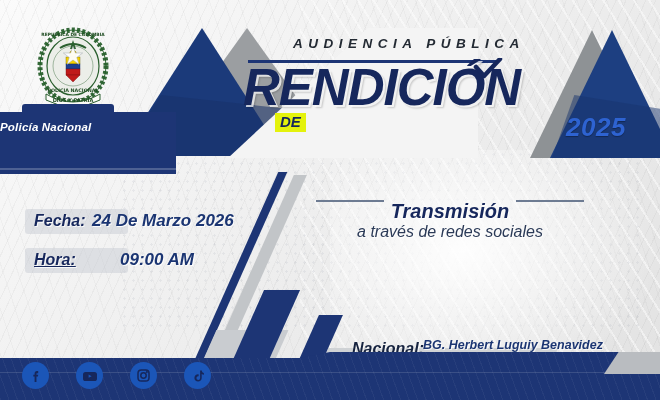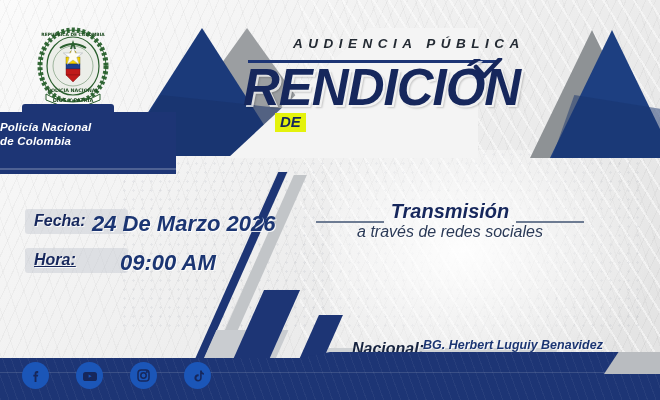--- a/index.html
+++ b/index.html
@@ -137,36 +137,36 @@
   
   .lblchip{
     position:absolute;background:rgba(195,200,208,.45);
     padding:3px 20px 4px 9px;border-radius:3px;
     font-size:16px;font-weight:bold;font-style:italic;color:#16275c;
     text-shadow:1px 1px 0 rgba(255,255,255,.8);
   }
   .chip-fecha{left:25px;top:209px;width:74px;}
   .chip-hora{left:25px;top:248px;width:74px;text-decoration:underline;}
   .val{
-    position:absolute;font-size:22px;font-weight:bold;font-style:italic;
+    position:absolute;font-size:17px;font-weight:bold;font-style:italic;
     color:#1b3572;text-shadow:1px 1px 0 rgba(255,255,255,.85);
   }
   .val-fecha{left:92px;top:211px;}
   .val-hora{left:120px;top:250px;text-align:right;}
   
   .slash{position:absolute;transform:skewX(-24deg);}
   .sl-gray1{left:252px;top:175px;width:13px;height:188px;background:#c2c5c8;}
   .sl-navy1{left:236px;top:172px;width:9px;height:190px;background:#1d3575;}
   .sl-navy2{left:240px;top:290px;width:36px;height:108px;background:#1d3575;}
   .sl-gray2{left:208px;top:330px;width:72px;height:38px;background:#c9ccd0;}
   .sl-navy3{left:300px;top:315px;width:24px;height:85px;background:#1d3575;}
   .sl-gray3{left:322px;top:348px;width:230px;height:28px;background:#cfd2d5;}
   
   .trans-wrap{position:absolute;left:300px;top:200px;width:300px;text-align:center;}
-  .trans-row{display:flex;align-items:flex-end;justify-content:center;gap:7px;}
+  .trans-row{display:flex;align-items:flex-start;justify-content:center;gap:7px;}
   .trans-line{height:2px;background:#6d7b92;flex:0 0 68px;}
   .trans{
     font-size:20px;font-weight:bold;font-style:italic;color:#16275c;
     text-shadow:1px 1px 0 rgba(255,255,255,.8);
   }
   .trans-sub{
     margin-top:0;font-size:16px;font-style:italic;color:#2b3a57;
     text-shadow:1px 1px 0 rgba(255,255,255,.8);
   }
   
@@ -222,20 +222,21 @@
   <div class="glow"></div>
 
   <div class="tri-gray-l"></div>
   <div class="tri-navy-l"></div>
   <div class="tri-navy-l-dk"></div>
   <div class="wedge-white"></div>
 
   <div class="tri-gray-r"></div>
   <div class="tri-navy-r"></div>
   <div class="tri-navy-r-dk"></div>
+  <div class="year">2025</div>
 
   <div class="emblem">
     <svg width="74" height="86" viewBox="0 0 74 86">
       <ellipse cx="37" cy="42" rx="33" ry="36" fill="#f2f2f0" stroke="#2f6b33" stroke-width="1"></ellipse>
       <ellipse cx="37" cy="42" rx="33" ry="36" fill="none" stroke="#245c28" stroke-width="5" stroke-dasharray="3 2.2" opacity=".92"></ellipse>
       <ellipse cx="37" cy="42" rx="26" ry="29" fill="#eceee9" stroke="#2a5f2e" stroke-width="1.2"></ellipse>
       <circle cx="37" cy="30" r="3.4" fill="#f7d200" stroke="#7a6a00" stroke-width=".5"></circle>
       <path d="M37 16 L40 25 L34 25 Z" fill="#2a5f2e"></path>
       <path d="M24 24 Q37 16 50 24" fill="none" stroke="#2a5f2e" stroke-width="2"></path>
       <g>
@@ -251,21 +252,20 @@
       <path d="M10 70 Q37 86 64 70 L64 76 Q37 90 10 76 Z" fill="#fbfbf8" stroke="#2a5f2e" stroke-width="1"></path>
       <text x="37" y="78" font-family="DejaVu Sans, sans-serif" font-size="5" fill="#1f4d22" text-anchor="middle" font-weight="bold">DIOS Y PATRIA</text>
     </svg>
   </div>
 
   <div class="band-notch"></div>
   <div class="band"></div>
   <div class="band-line"></div>
   <div class="band-txt">
     <div>Policía Nacional</div>
-    <div>de Colombia</div>
   </div>
 
   <div class="audiencia">AUDIENCIA PÚBLICA</div>
   <div class="rule-top"></div>
   <div class="rendicion">RENDICIÓN</div>
   <div class="check">
     <svg width="30" height="22" viewBox="0 0 30 22">
       <path d="M3 9 L11 18 L27 1" fill="none" stroke="#16275c" stroke-width="4.5" stroke-linecap="round" stroke-linejoin="round"></path>
     </svg>
   </div>

